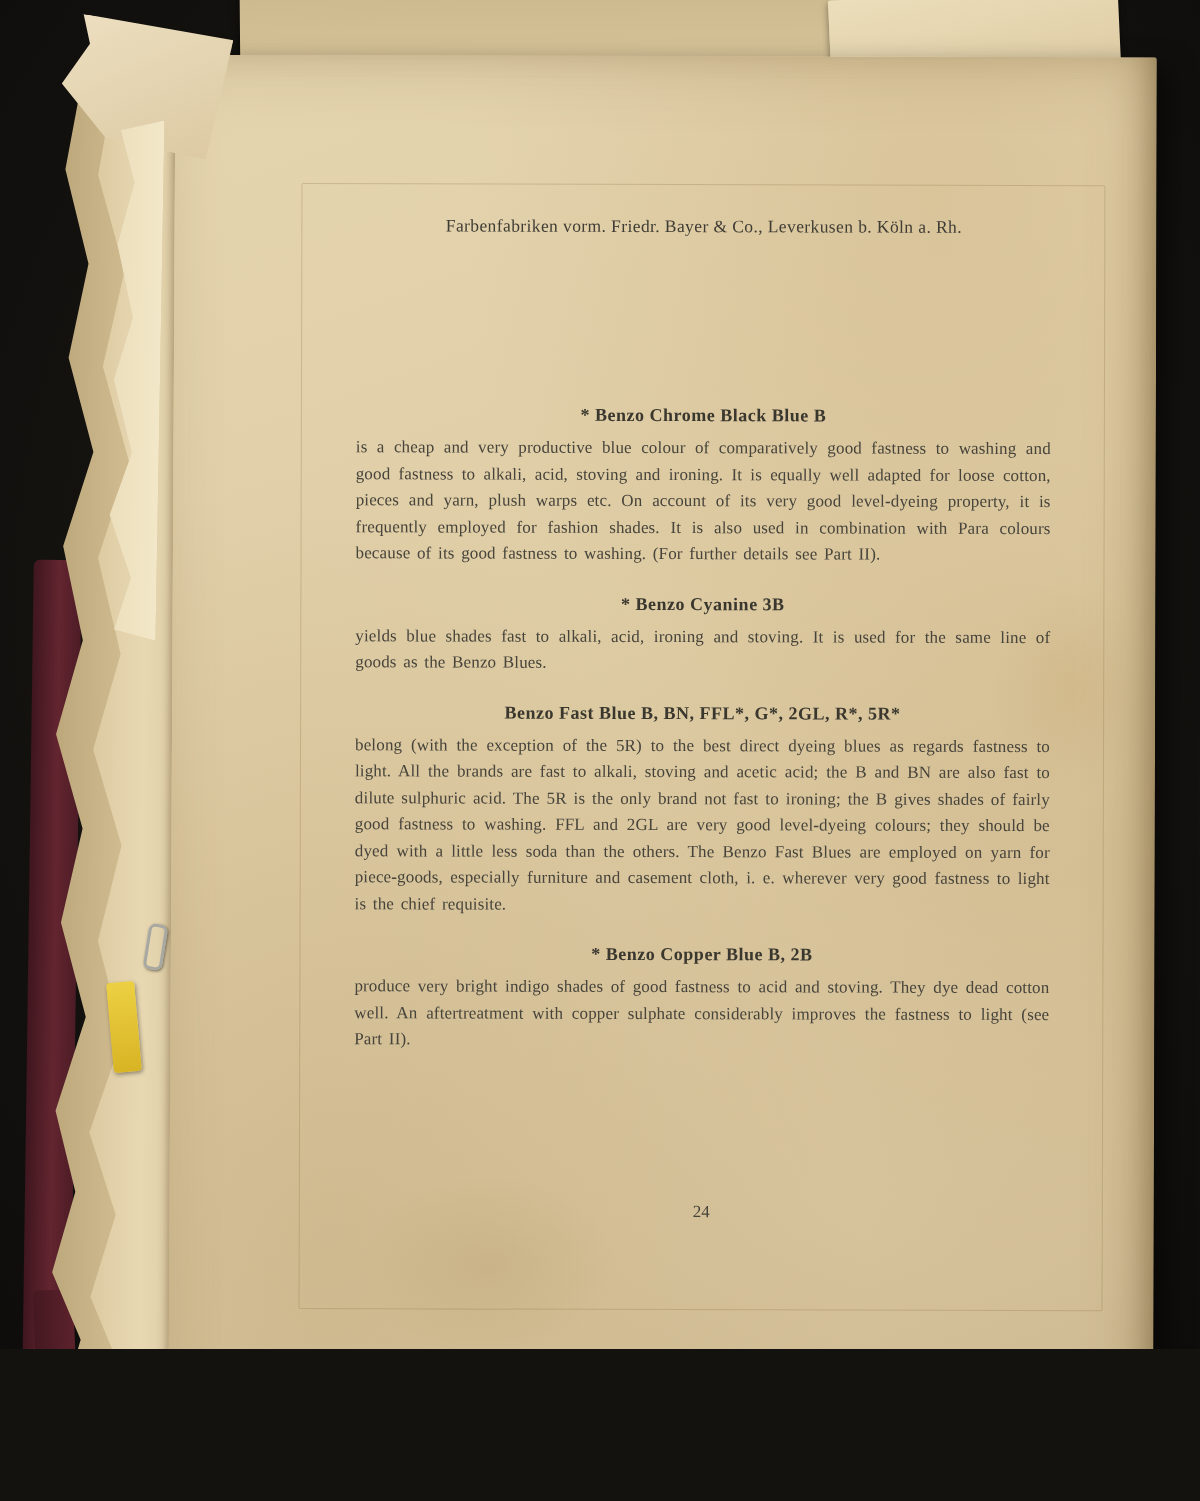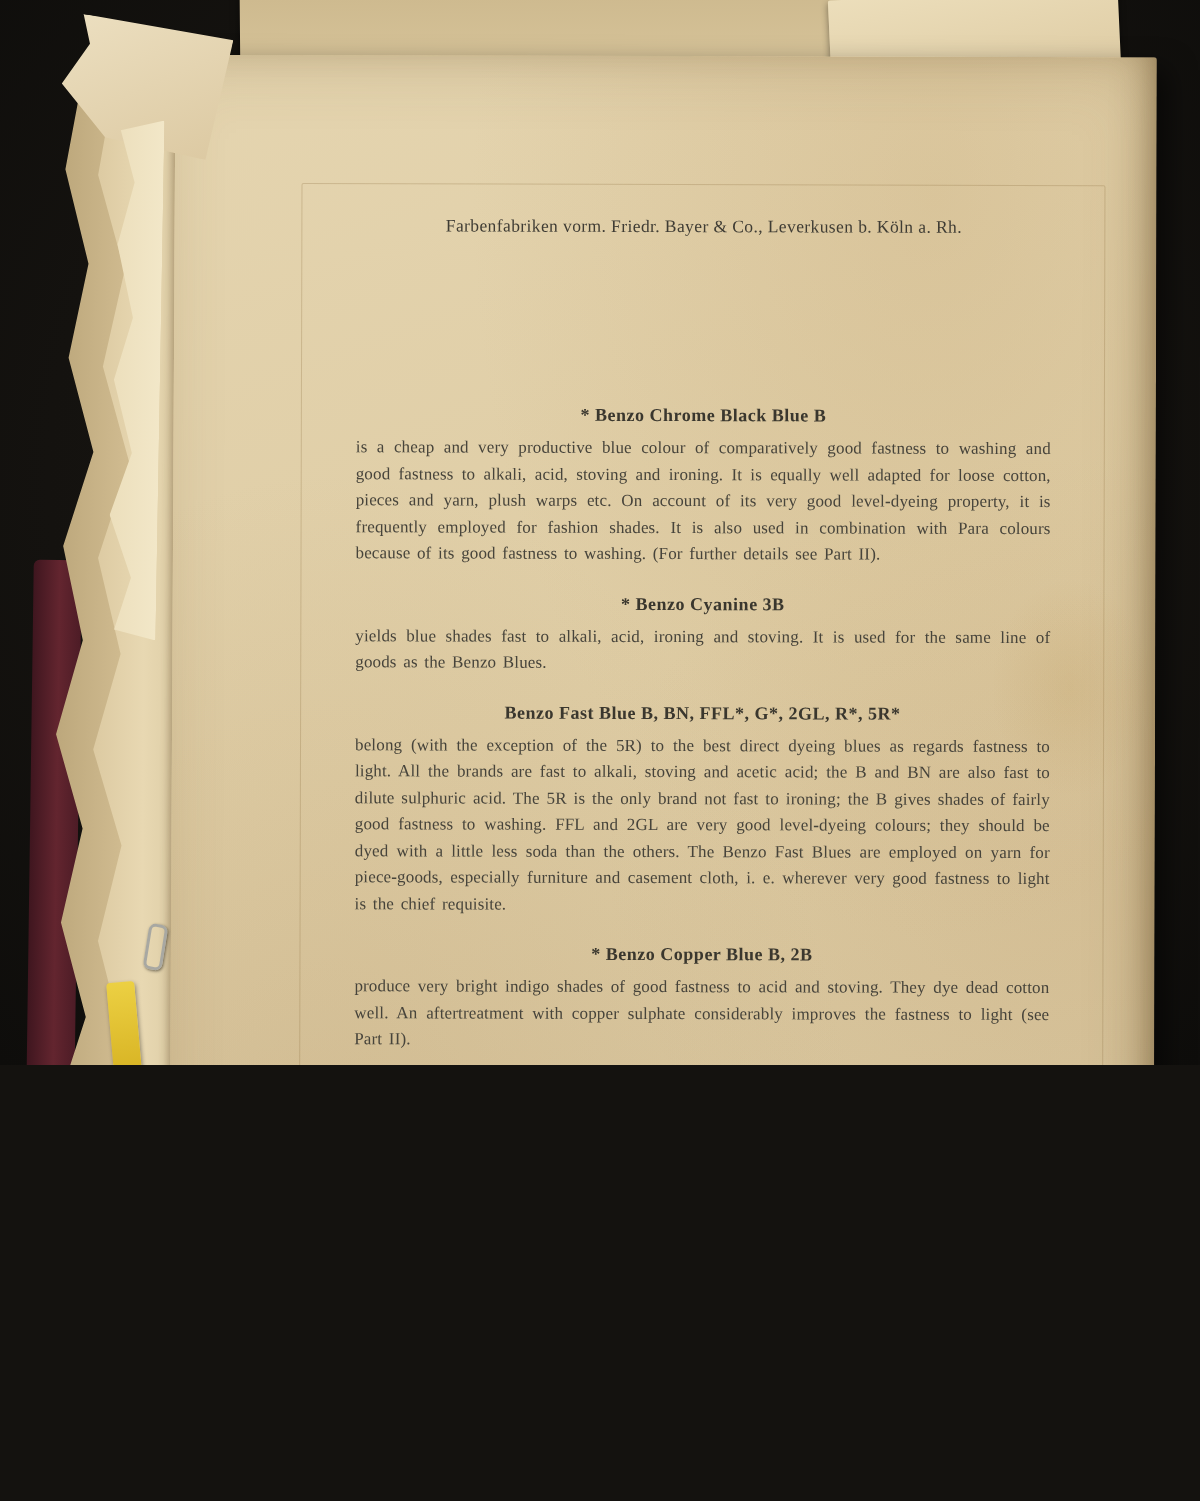--- a/index.html
+++ b/index.html
@@ -1,18 +1,18 @@
 <!DOCTYPE html>
 <html><head>
 <meta charset="utf-8">
 <style>
   html,body{margin:0;padding:0;background:#14120f;}
   .scene{
     position:relative;
-    width:1200px;height:1065px;
+    width:1200px;height:1349px;
     margin:0 auto;
     background:radial-gradient(ellipse at 50% 45%, #1d1b17 0%, #14120f 65%, #0e0d0b 100%);
     overflow:hidden;
     font-family:"Liberation Serif","DejaVu Serif",serif;
   }
   
   .sheet{position:absolute;border-radius:2px;}
   .sheet-top-wide{
     left:240px;top:-12px;width:870px;height:92px;
     background:linear-gradient(180deg,#cdb98e,#d8c59b);

